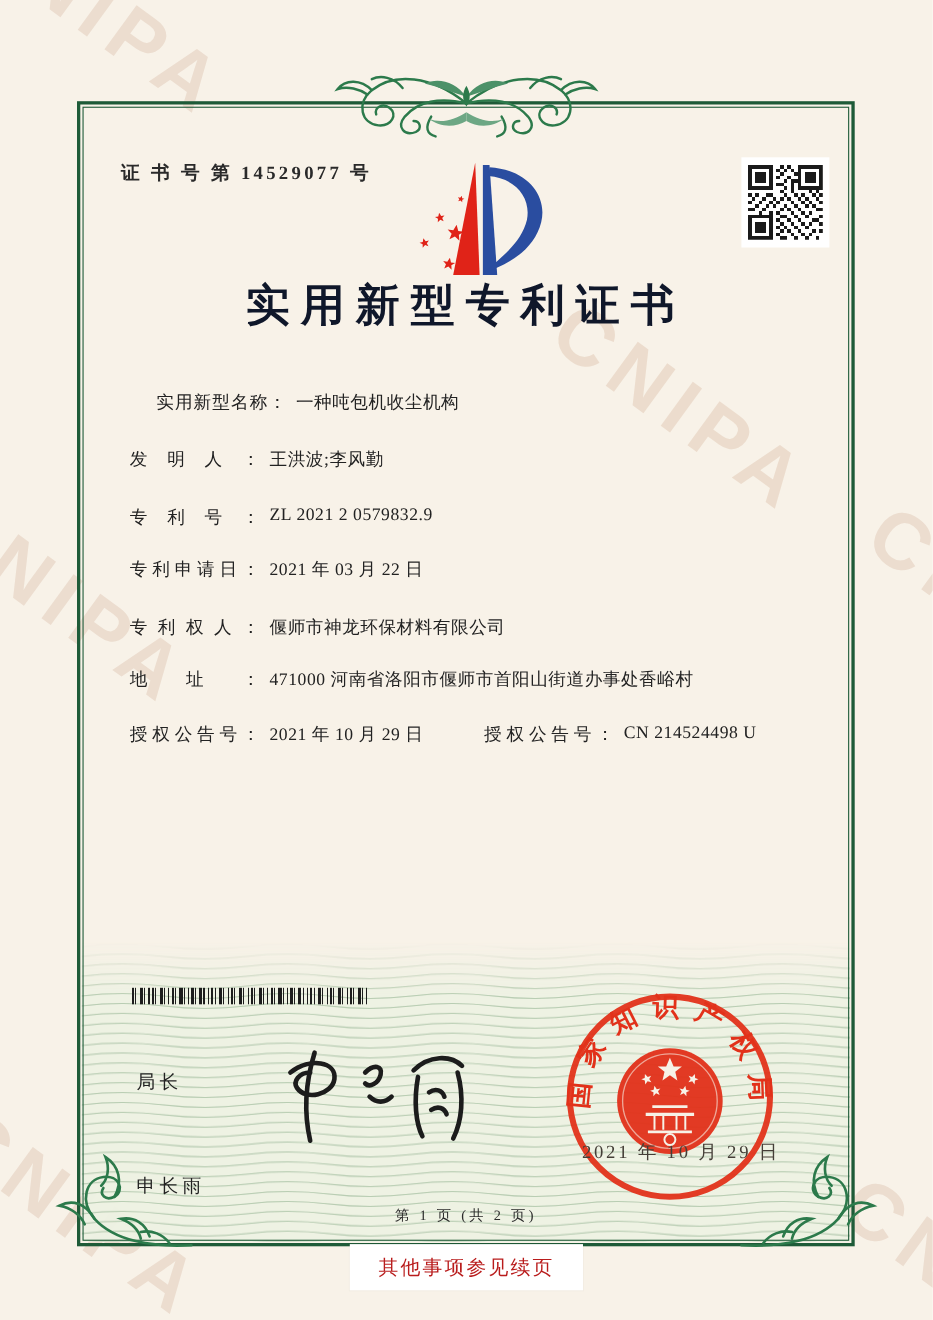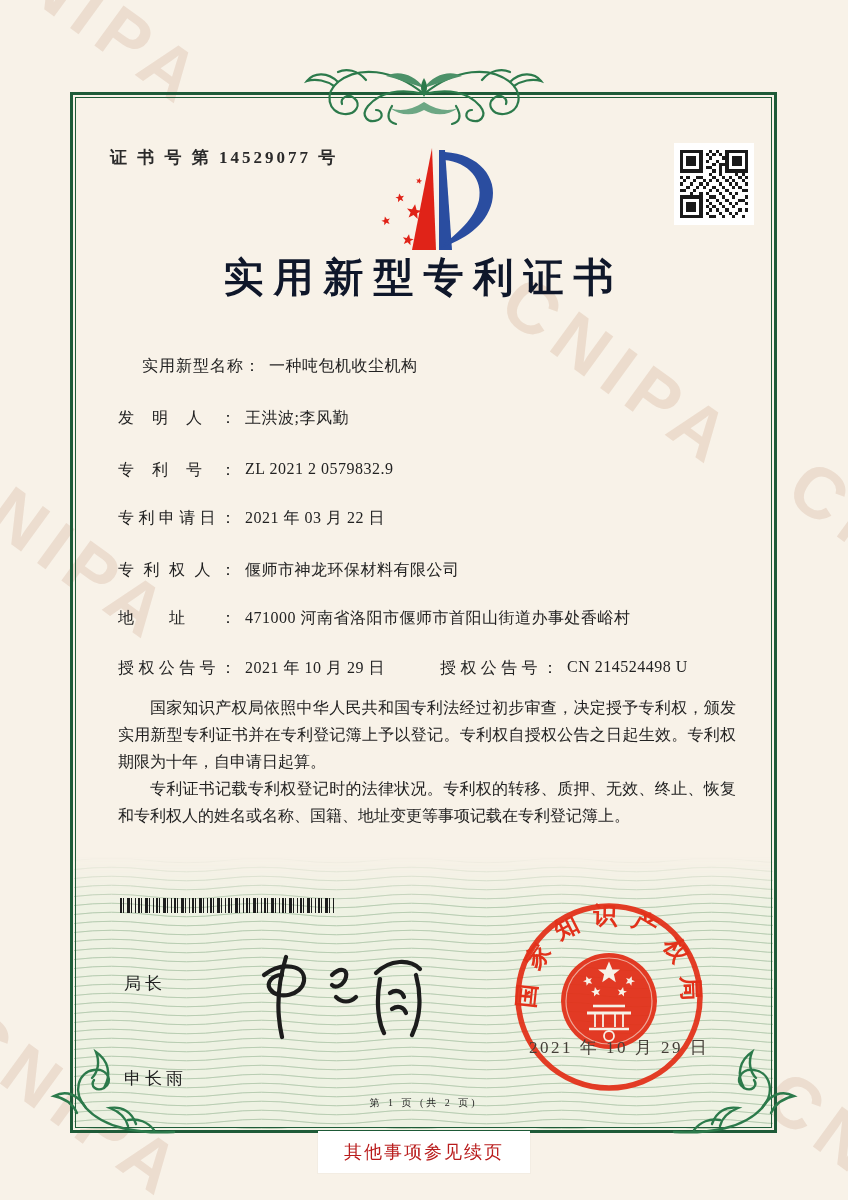--- a/index.html
+++ b/index.html
@@ -50,21 +50,21 @@
   }
   .official{
     position:absolute;left:124px;font-size:17px;letter-spacing:4px;color:#222;
     font-family:"Liberation Sans","DejaVu Sans",sans-serif;
   }
   .sealdate{
     position:absolute;left:529px;top:1036px;font-size:17px;letter-spacing:2.5px;color:#443e37;z-index:5;
   }
   .pageinfo{
     position:absolute;left:70px;top:1096px;width:707px;text-align:center;
-    font-size:10px;letter-spacing:3px;color:#2a2a2a;
+    font-size:13px;letter-spacing:3px;color:#2a2a2a;
   }
   .note{
     position:absolute;left:50%;transform:translateX(-50%);top:1131px;
     background:#ffffff;padding:9px 26px;font-size:18px;letter-spacing:2px;color:#b91c1c;
     box-shadow:0 0 0 1px rgba(0,0,0,0.02);white-space:nowrap;
   }
   svg{display:block;}
 </style>
 </head>
 <body>
@@ -190,24 +190,20 @@
   <div class="frow" style="top:608px;">
     <span class="flabel">地址：</span><span class="fvalue">471000 河南省洛阳市偃师市首阳山街道办事处香峪村</span>
   </div>
   <div class="frow" style="top:658px;">
     <span class="flabel">授权公告号：</span><span class="fvalue">2021 年 10 月 29 日</span>
     <span class="fpair2">
       <span class="flabel">授权公告号：</span><span class="fvalue">CN 214524498 U</span>
     </span>
   </div>
 
-  <div class="bodytext">
-    <p>国家知识产权局依照中华人民共和国专利法经过初步审查，决定授予专利权，颁发实用新型专利证书并在专利登记簿上予以登记。专利权自授权公告之日起生效。专利权期限为十年，自申请日起算。</p>
-    <p>专利证书记载专利权登记时的法律状况。专利权的转移、质押、无效、终止、恢复和专利权人的姓名或名称、国籍、地址变更等事项记载在专利登记簿上。</p>
-  </div>
 
   <div class="barcode"></div>
 
   <div class="official" style="top:972px;">局长</div>
   <div class="official" style="top:1047px;margin-top:20px;">申长雨</div>
 
   <svg class="abs" style="left:248px;top:945px;" width="195" height="105" viewBox="0 0 195 105">
     <g fill="none" stroke="#1c1c1c" stroke-width="4.2" stroke-linecap="round">
       <path d="M38 12 C30 38 28 66 34 92"></path>
       <path d="M16 30 C34 16 58 20 56 36 C54 50 30 56 22 44 C18 38 24 30 34 30"></path>

